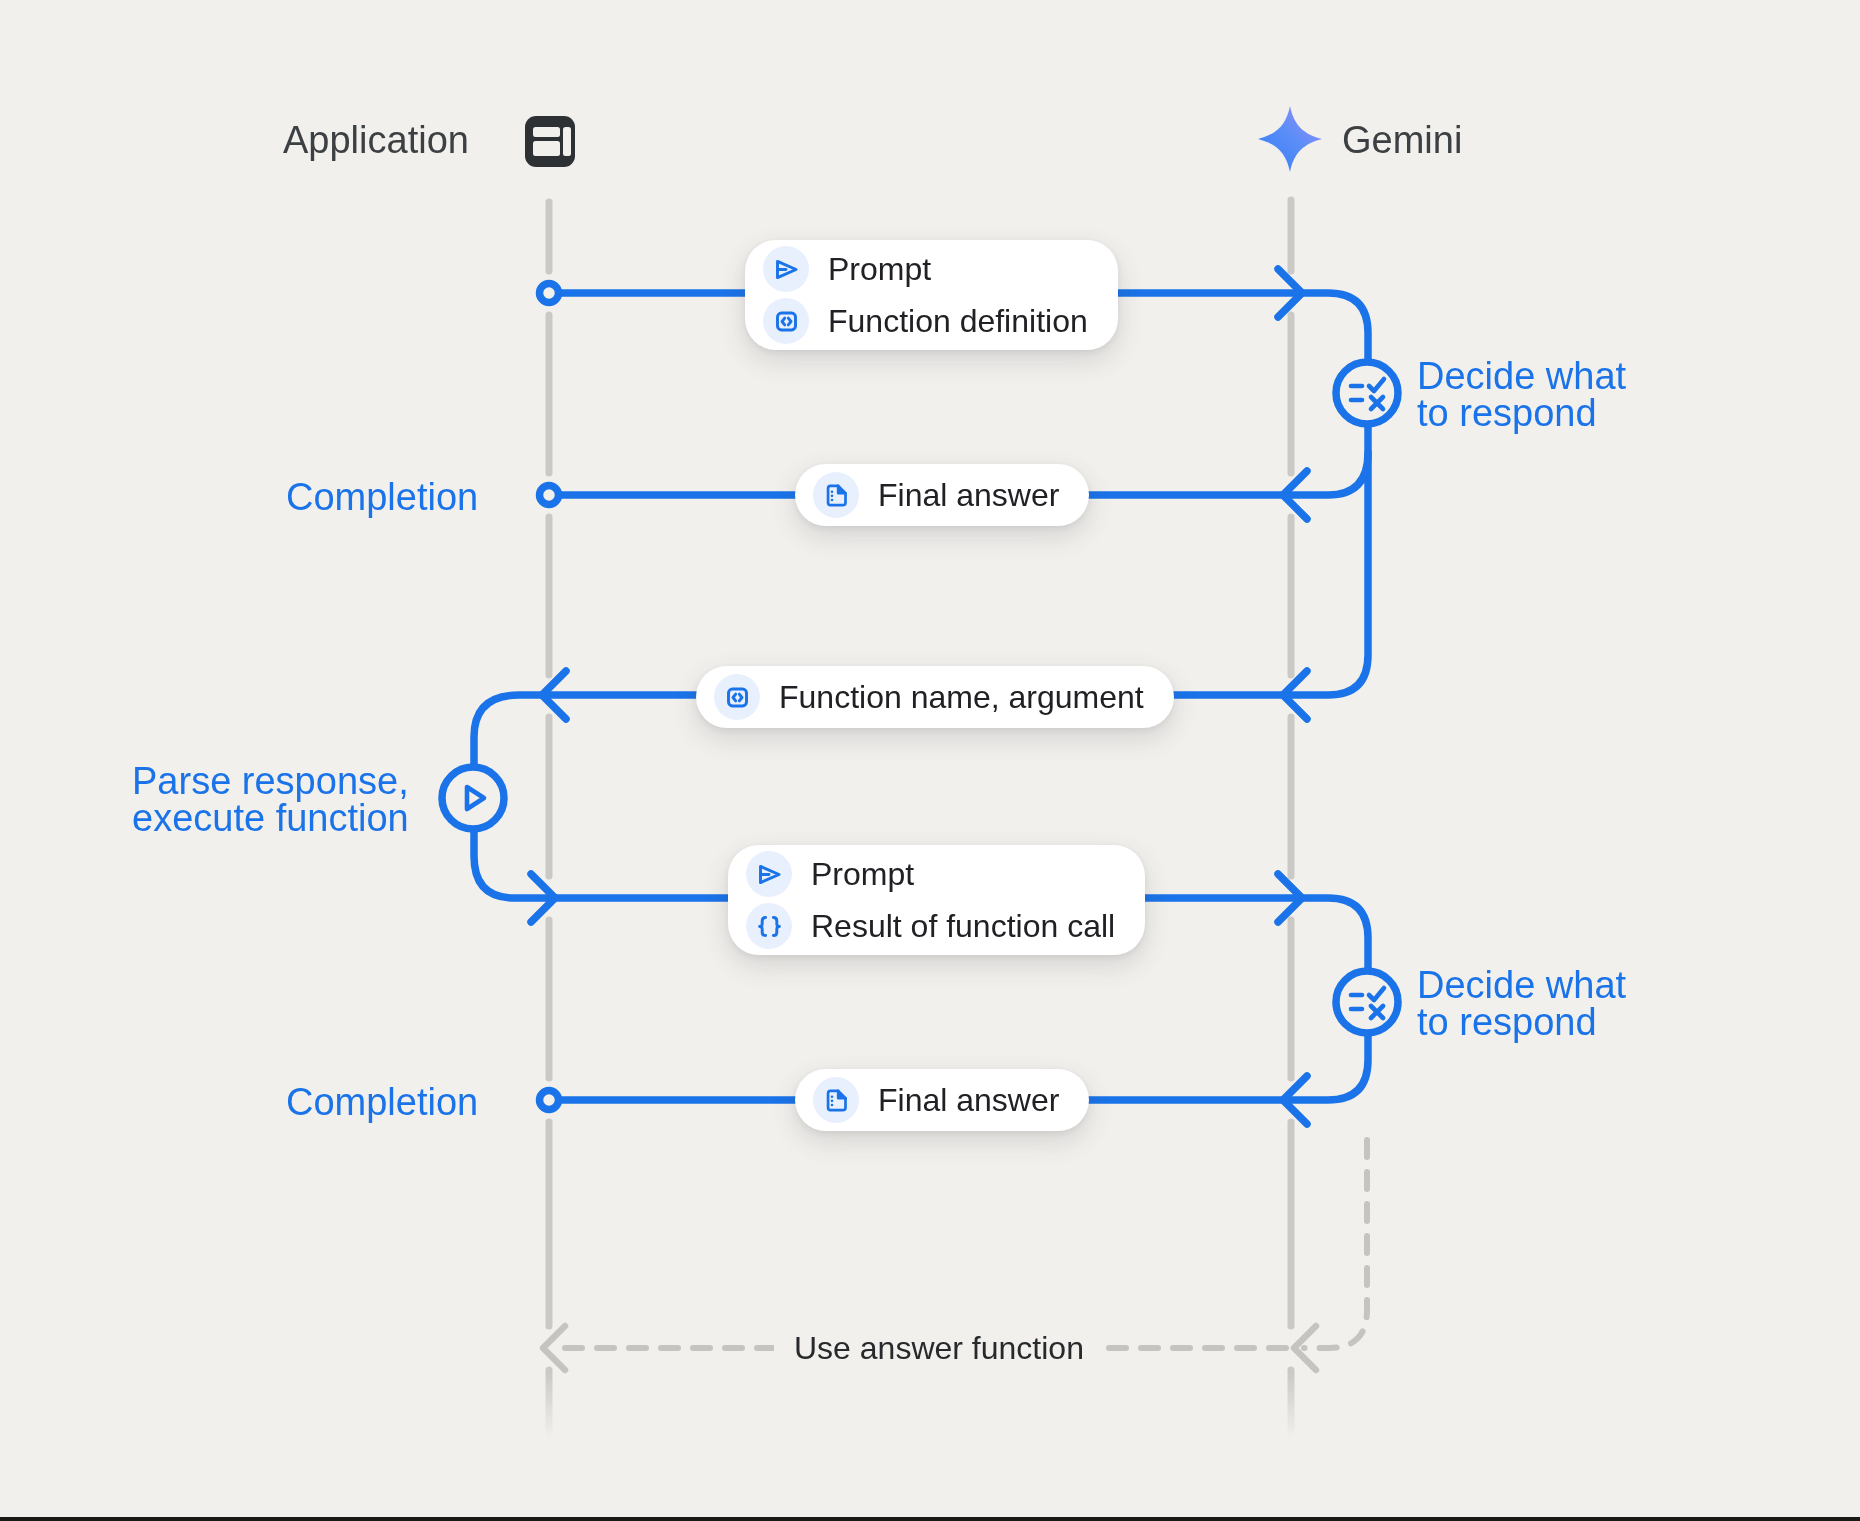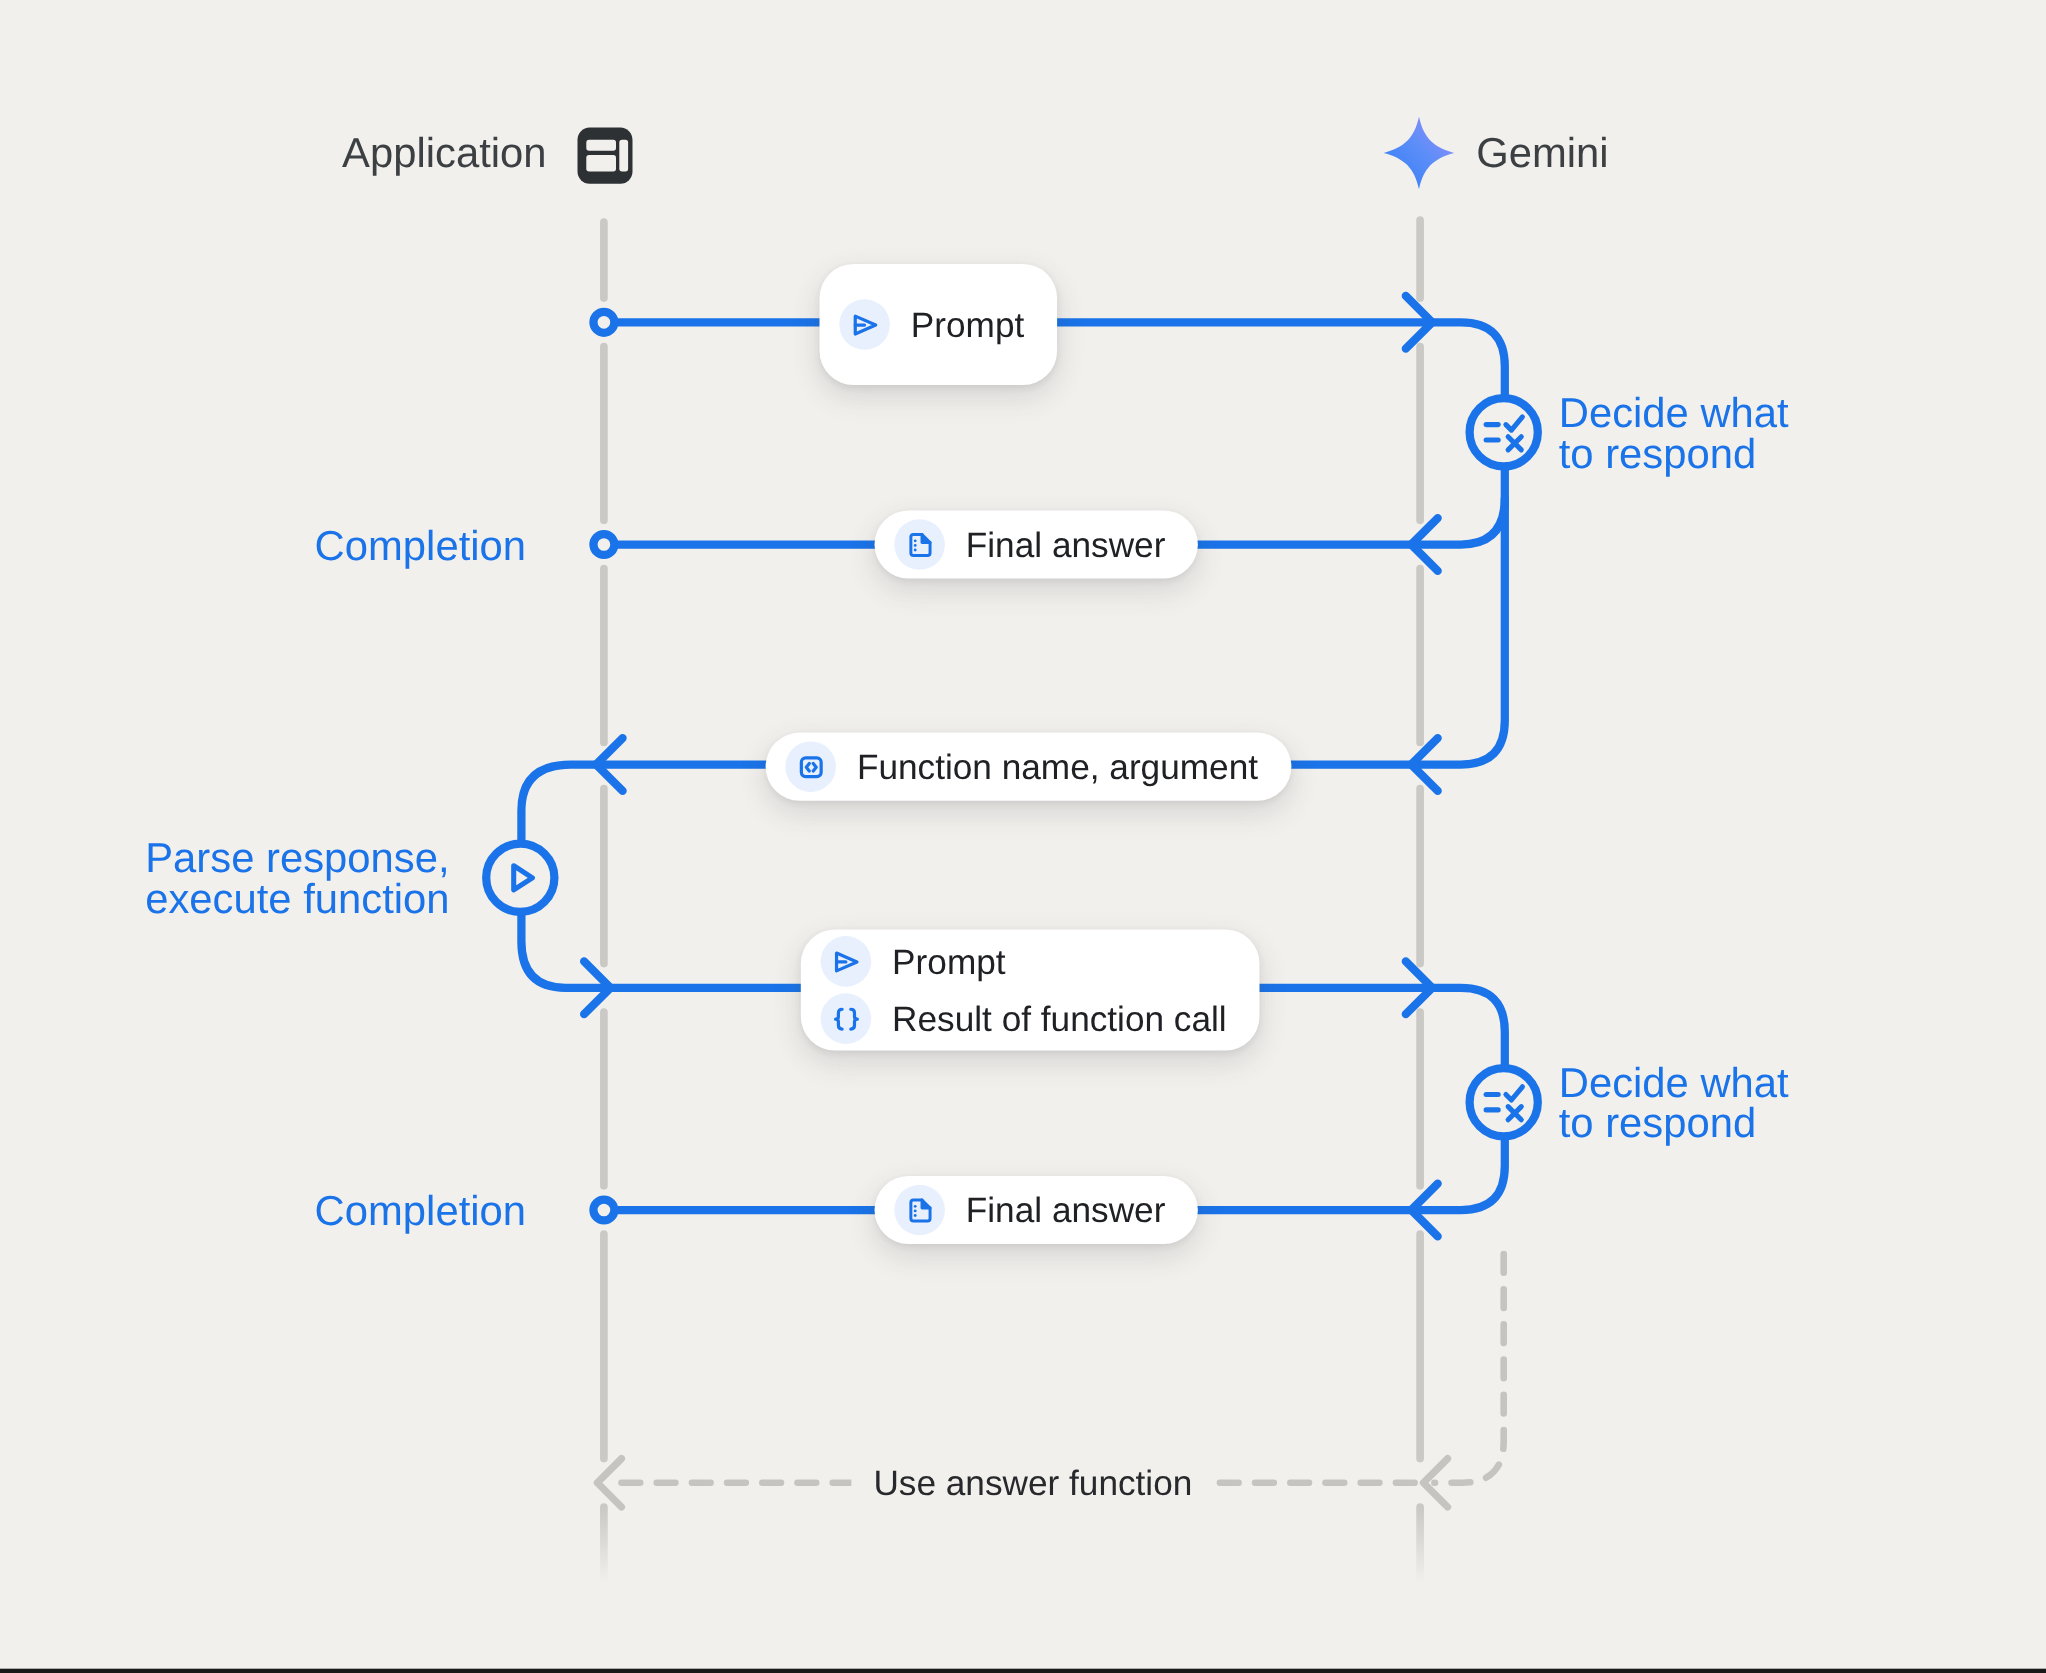--- a/index.html
+++ b/index.html
@@ -172,32 +172,42 @@
 
     <g>
       <path d="M1290 106
                C1294 125 1303 134 1322 139
                C1303 144 1294 153 1290 172
                C1286 153 1277 144 1258 139
                C1277 134 1286 125 1290 106 Z" fill="url(#gemGrad)"></path>
     </g>
   </svg>
 
-  <div class="abs actor-label" style="left:283px;top:121px;margin-left:28px;">Application</div>
+  <div class="abs actor-label" style="left:283px;top:121px;">Application</div>
   <div class="abs actor-label" style="left:1342px;top:121px;">Gemini</div>
 
   <div class="msgbox" style="left:745px;top:240px;height:110px;">
     <div class="msgrow">
       <span class="iconcircle">
         <svg width="27" height="27" viewBox="0 0 24 24" fill="none" stroke="#1A73E8" stroke-width="2.6" stroke-linejoin="round" stroke-linecap="round">
           <path d="M4 4.8 L20.5 12 L4 19.2 Z"></path>
             <path d="M4 12 H 11.5"></path>
         </svg>
       </span>
       <span class="msglabel">Prompt</span>
+    </div>
+    <div class="msgrow">
+      <span class="iconcircle">
+        <svg width="27" height="27" viewBox="0 0 24 24" fill="none" stroke="#1A73E8" stroke-width="2.6" stroke-linejoin="round" stroke-linecap="round">
+          <rect x="4" y="4.5" width="16" height="15" rx="3.5"></rect>
+          <path d="M10.4 9 L8 12 L10.4 15"></path>
+            <path d="M13.6 9 L16 12 L13.6 15"></path>
+        </svg>
+      </span>
+      <span class="msglabel">Function definition</span>
     </div>
   </div>
 
   <div class="msgbox" style="left:795px;top:464px;height:62px;">
     <div class="msgrow">
       <span class="iconcircle">
         <svg width="27" height="27" viewBox="0 0 24 24" fill="none" stroke="#1A73E8" stroke-width="2.4" stroke-linejoin="round" stroke-linecap="round">
           <path d="M6.5 3.5 H13.5 L20 10 V18.5 Q20 20.5 18 20.5 H6.5 Q4.5 20.5 4.5 18.5 V5.5 Q4.5 3.5 6.5 3.5 Z"></path>
           <path d="M13.5 3.5 V10 H20" fill="#1A73E8"></path>
           <circle cx="8" cy="8.6" r="1.15" fill="#1A73E8" stroke="none"></circle>

